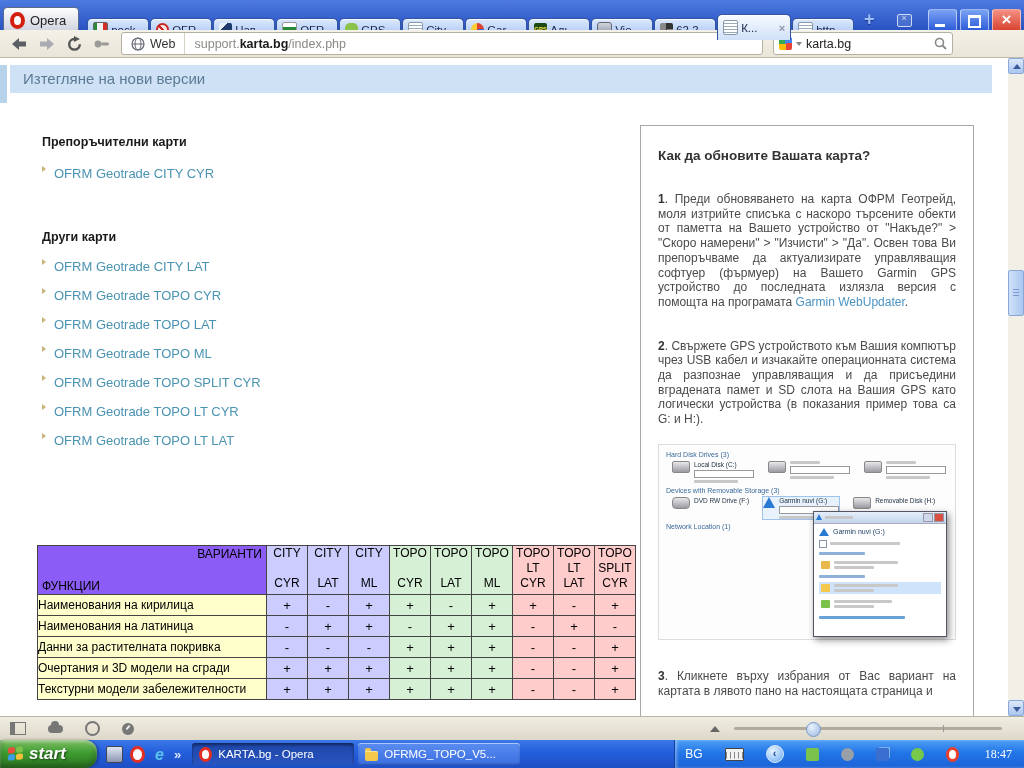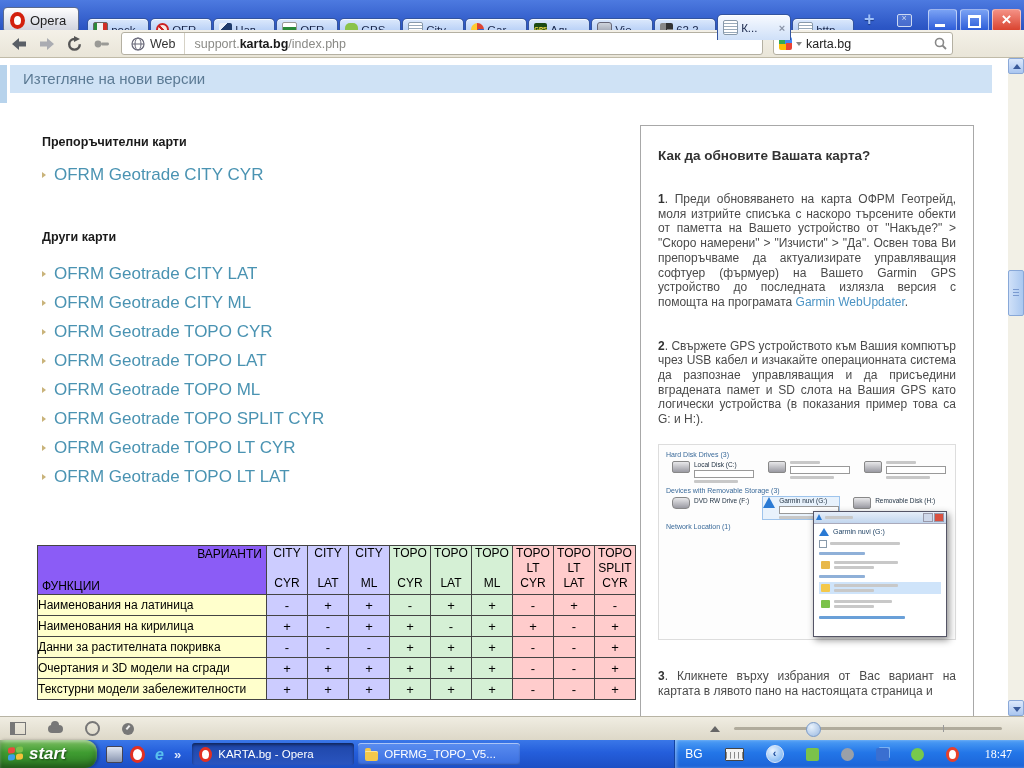--- a/index.html
+++ b/index.html
@@ -68,21 +68,21 @@
 
   
   #content{position:absolute;top:58px;left:0;width:1008px;height:658px;background:#fff;overflow:hidden;}
   .left-strip{position:absolute;left:0;top:7px;width:7px;height:38px;background:#b7d3ec;}
   .page-heading{position:absolute;left:10px;top:7px;width:982px;height:28px;background:#cfe2f5;
     color:#5b7a94;font-size:15px;line-height:28px;padding-left:13px;box-sizing:border-box;}
   .section-title{position:absolute;left:42px;font-size:12.5px;font-weight:bold;color:#1a1a1a;}
   #rec-title{top:77px;} #other-title{top:172px;}
   .links{position:absolute;left:42px;}
   #rec-links{top:108px;} #other-links{top:201px;}
-  .maplink{height:29px;display:flex;align-items:center;gap:8px;font-size:17px;color:#4a93b2;cursor:pointer;}
+  .maplink{height:29px;display:flex;align-items:flex-start;gap:8px;font-size:13px;color:#4a93b2;cursor:pointer;}
   #rec-links .maplink{height:18px;}
   .bullet{width:0;height:0;border-left:4px solid #c9b37a;border-top:3px solid transparent;border-bottom:3px solid transparent;}
 
   
   #maps-table{position:absolute;left:37px;top:487px;border-collapse:collapse;font-size:12px;color:#000;}
   #maps-table td,#maps-table th{border:1px solid #444;padding:0;}
   .corner-cell{width:228px;background:#8b5cf6;}
   .corner-inner{height:46px;display:flex;flex-direction:column;justify-content:space-between;padding:1px 4px;}
   .corner-top{align-self:flex-end;} .corner-bottom{align-self:flex-start;}
   .hcol{width:40px;text-align:center;font-weight:normal;vertical-align:top;}
@@ -329,24 +329,20 @@
       </div>
 
     <div class="section-title" id="other-title">Други карти</div>
     <div class="links" id="other-links">
         <div class="maplink">
           <span class="bullet"></span>
           <span>OFRM Geotrade CITY LAT</span>
         </div>
         <div class="maplink">
           <span class="bullet"></span>
-          <span>OFRM Geotrade CITY ML</span>
-        </div>
-        <div class="maplink">
-          <span class="bullet"></span>
           <span>OFRM Geotrade TOPO CYR</span>
         </div>
         <div class="maplink">
           <span class="bullet"></span>
           <span>OFRM Geotrade TOPO LAT</span>
         </div>
         <div class="maplink">
           <span class="bullet"></span>
           <span>OFRM Geotrade TOPO ML</span>
         </div>
@@ -415,42 +411,42 @@
             </th>
             <th class="hcol g-lt">
               <div class="hline">TOPO</div>
               <div class="hline">SPLIT</div>
               <div class="hline">CYR</div>
             </th>
           </tr>
         </thead>
         <tbody>
           <tr>
+            <td class="row-label">Наименования на кирилица</td>
+            <td class="val g-city">+</td>
+            <td class="val g-city">-</td>
+            <td class="val g-city">+</td>
+            <td class="val g-topo">+</td>
+            <td class="val g-topo">-</td>
+            <td class="val g-topo">+</td>
+            <td class="val g-lt">+</td>
+            <td class="val g-lt">-</td>
+            <td class="val g-lt">+</td>
+          </tr>
+          <tr>
             <td class="row-label">Наименования на латиница</td>
             <td class="val g-city">-</td>
             <td class="val g-city">+</td>
             <td class="val g-city">+</td>
             <td class="val g-topo">-</td>
             <td class="val g-topo">+</td>
             <td class="val g-topo">+</td>
             <td class="val g-lt">-</td>
             <td class="val g-lt">+</td>
             <td class="val g-lt">-</td>
-          </tr>
-          <tr>
-            <td class="row-label">Наименования на кирилица</td>
-            <td class="val g-city">+</td>
-            <td class="val g-city">-</td>
-            <td class="val g-city">+</td>
-            <td class="val g-topo">+</td>
-            <td class="val g-topo">-</td>
-            <td class="val g-topo">+</td>
-            <td class="val g-lt">+</td>
-            <td class="val g-lt">-</td>
-            <td class="val g-lt">+</td>
           </tr>
           <tr>
             <td class="row-label">Данни за растителната покривка</td>
             <td class="val g-city">-</td>
             <td class="val g-city">-</td>
             <td class="val g-city">-</td>
             <td class="val g-topo">+</td>
             <td class="val g-topo">+</td>
             <td class="val g-topo">+</td>
             <td class="val g-lt">-</td>

